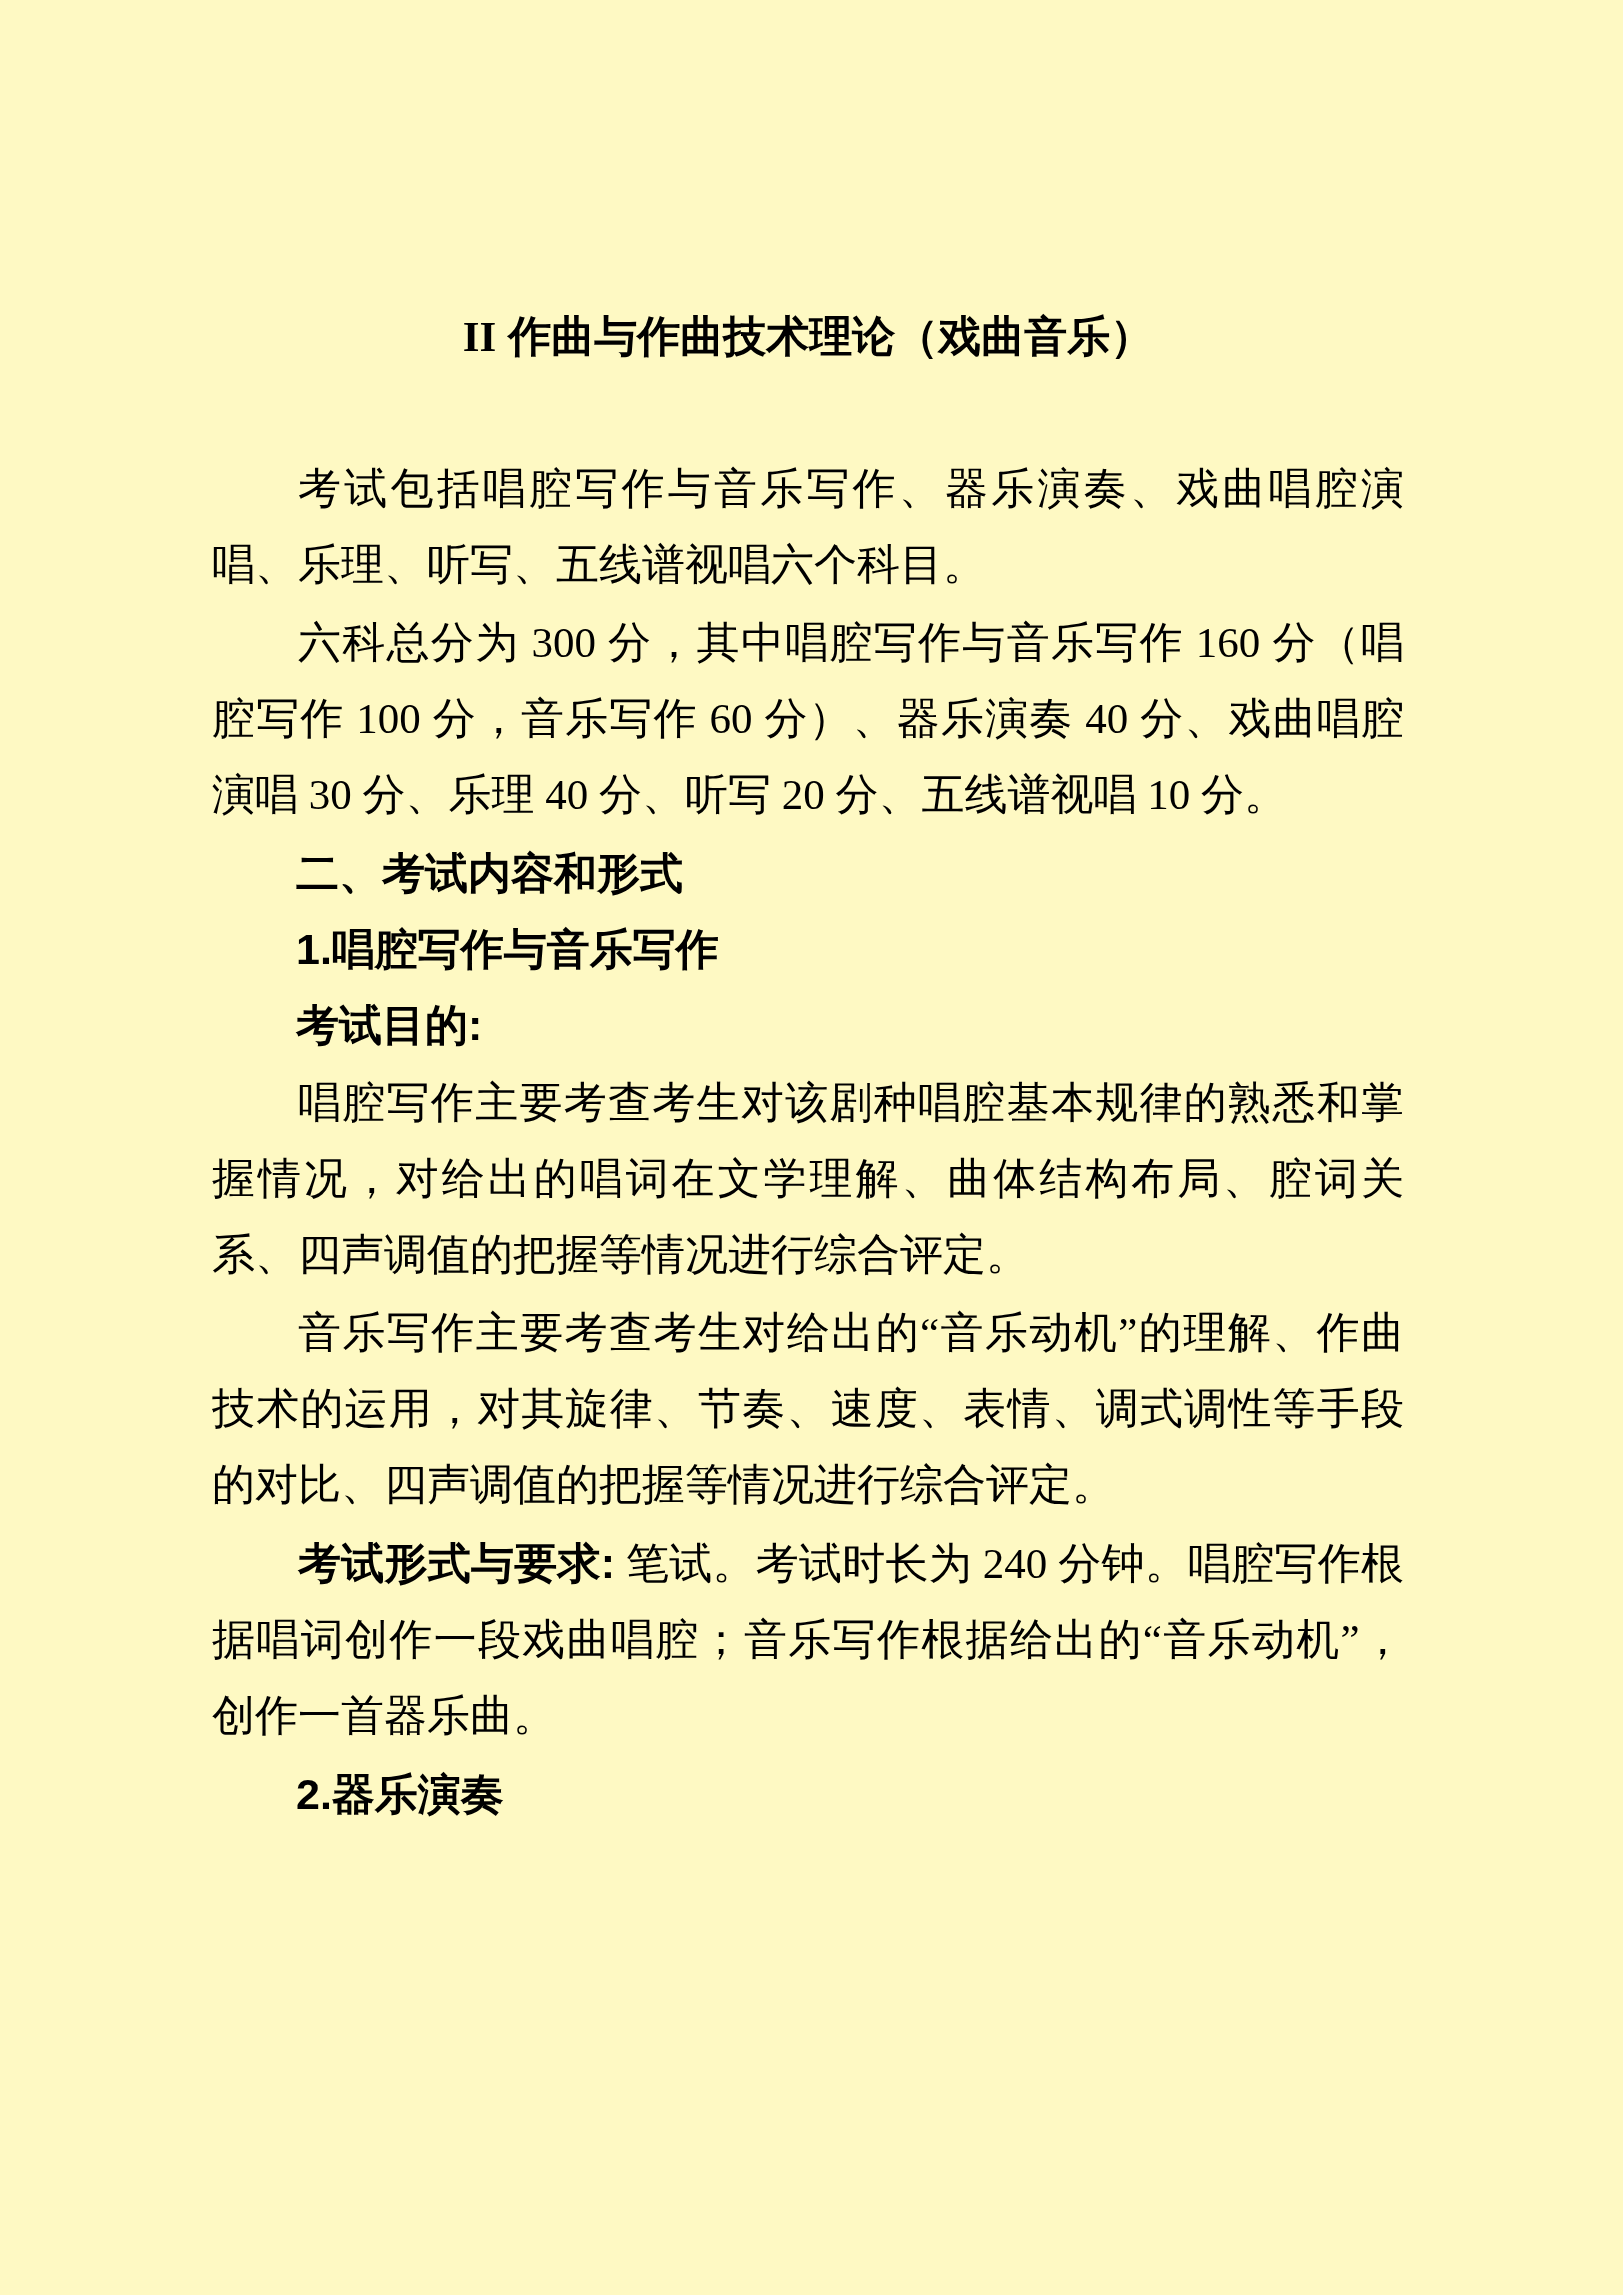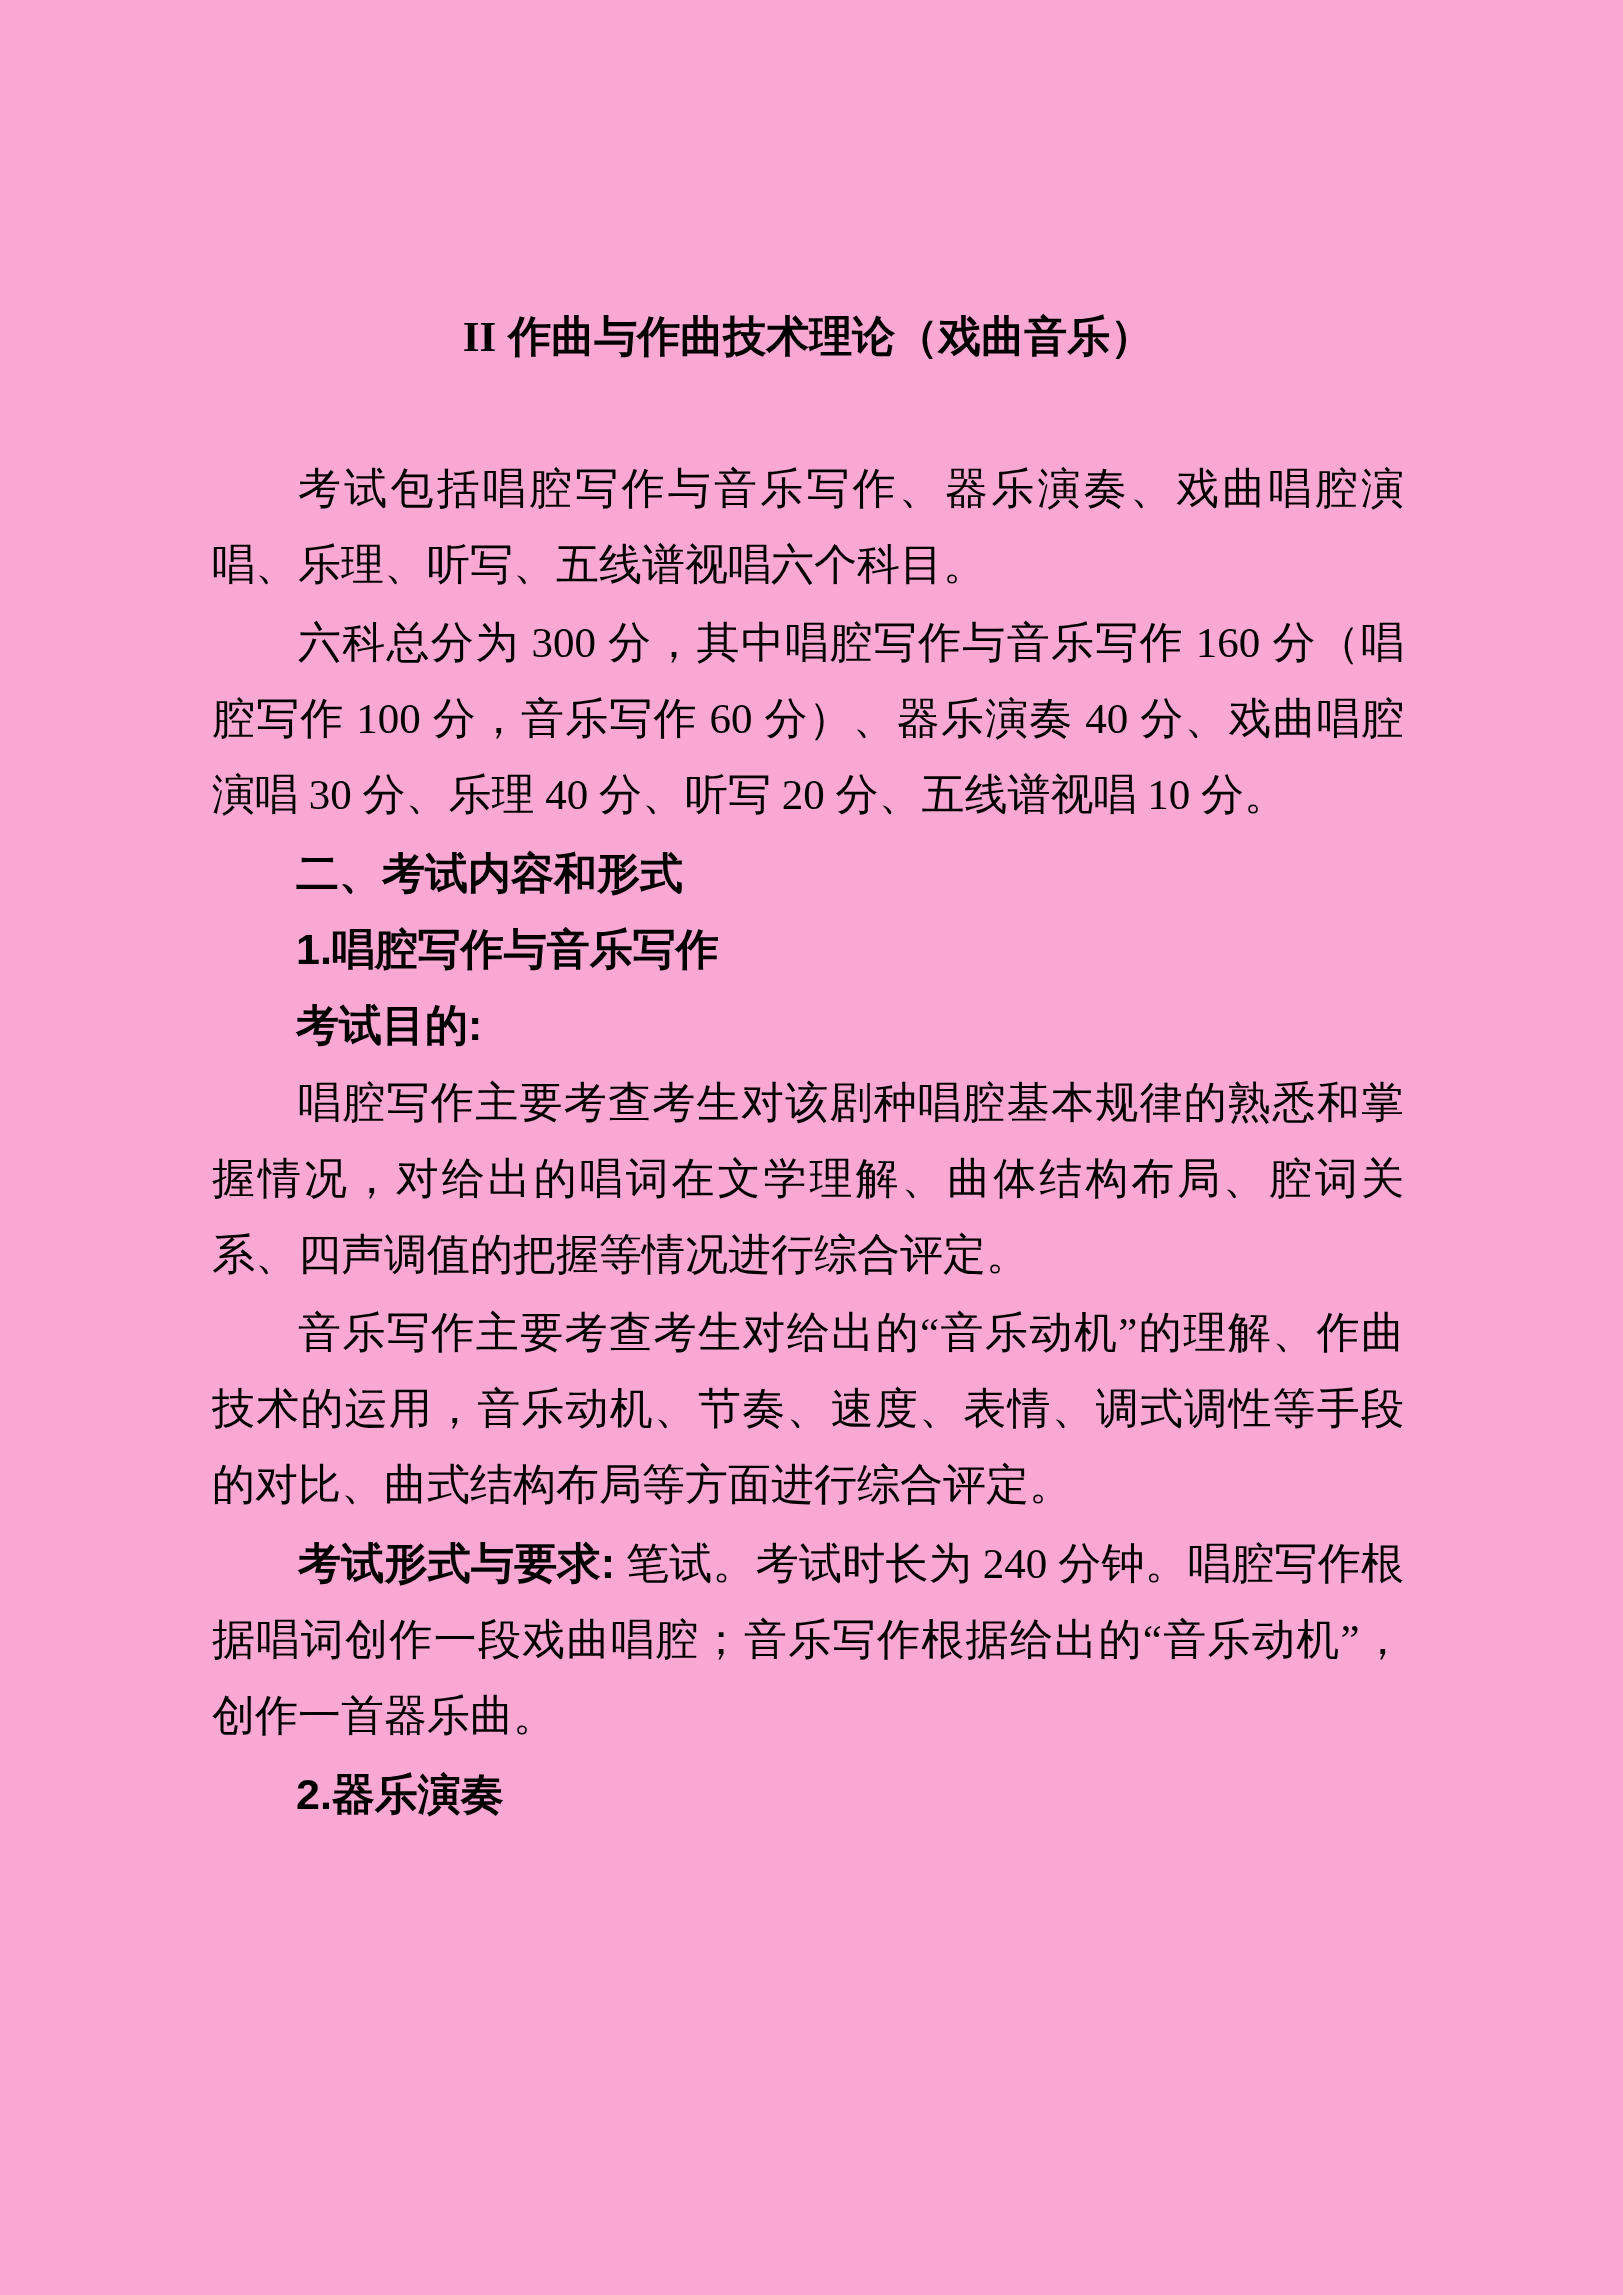--- a/index.html
+++ b/index.html
@@ -6,21 +6,21 @@
     margin: 0;
     padding: 0;
     background: #ffffff;
   }
   .page {
     position: relative;
     width: 1623px;
     height: 2295px;
     box-sizing: border-box;
     padding: 298px 217px 0 210px;
-    background: #f9a8d4;
+    background: #fef9c3;
     color: #000000;
     font-family: "Liberation Serif", serif;
     font-size: 43px;
     line-height: 76px;
     overflow: hidden;
   }
   .doc-title {
     margin: 0 0 76px 0;
     text-align: center;
     text-indent: 0;
@@ -64,21 +64,21 @@
   <p class="para">六科总分为 300 分，其中唱腔写作与音乐写作 160 分（唱腔写作 100 分，音乐写作 60 分）、器乐演奏 40 分、戏曲唱腔演唱 30 分、乐理 40 分、听写 20 分、五线谱视唱 10 分。</p>
 
   <p class="heading">二、考试内容和形式</p>
 
   <p class="heading">1.唱腔写作与音乐写作</p>
 
   <p class="heading">考试目的:</p>
 
   <p class="para">唱腔写作主要考查考生对该剧种唱腔基本规律的熟悉和掌握情况，对给出的唱词在文学理解、曲体结构布局、腔词关系、四声调值的把握等情况进行综合评定。</p>
 
-  <p class="para">音乐写作主要考查考生对给出的“音乐动机”的理解、作曲技术的运用，音乐动机、节奏、速度、表情、调式调性等手段的对比、曲式结构布局等方面进行综合评定。</p>
+  <p class="para">音乐写作主要考查考生对给出的“音乐动机”的理解、作曲技术的运用，对其旋律、节奏、速度、表情、调式调性等手段的对比、四声调值的把握等情况进行综合评定。</p>
 
   <p class="para"><span class="inline-label">考试形式与要求:</span><span> 笔试。考试时长为 240 分钟。唱腔写作根据唱词创作一段戏曲唱腔；音乐写作根据给出的“音乐动机”，创作一首器乐曲。</span></p>
 
   <p class="heading">2.器乐演奏</p>
 
 
 </div>
 
 
 </body></html>

